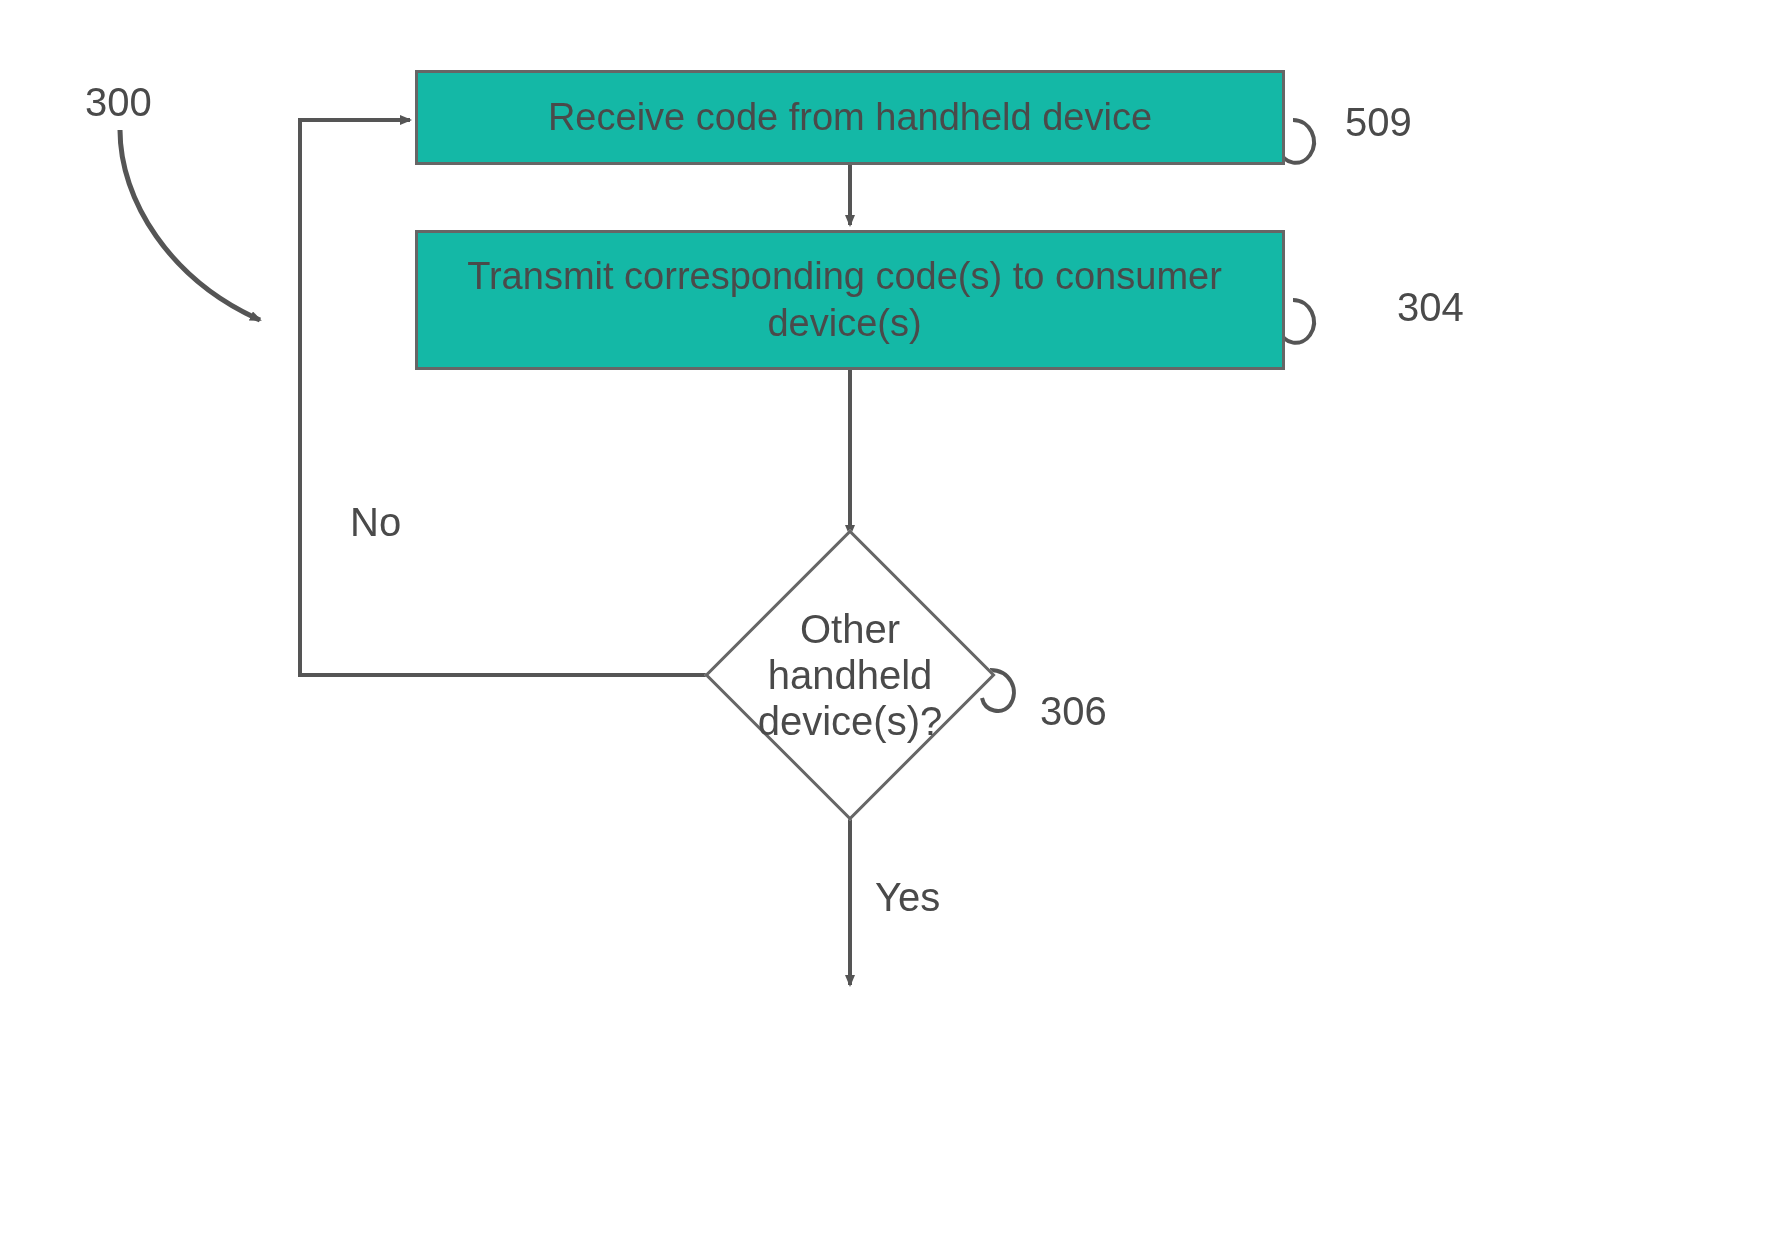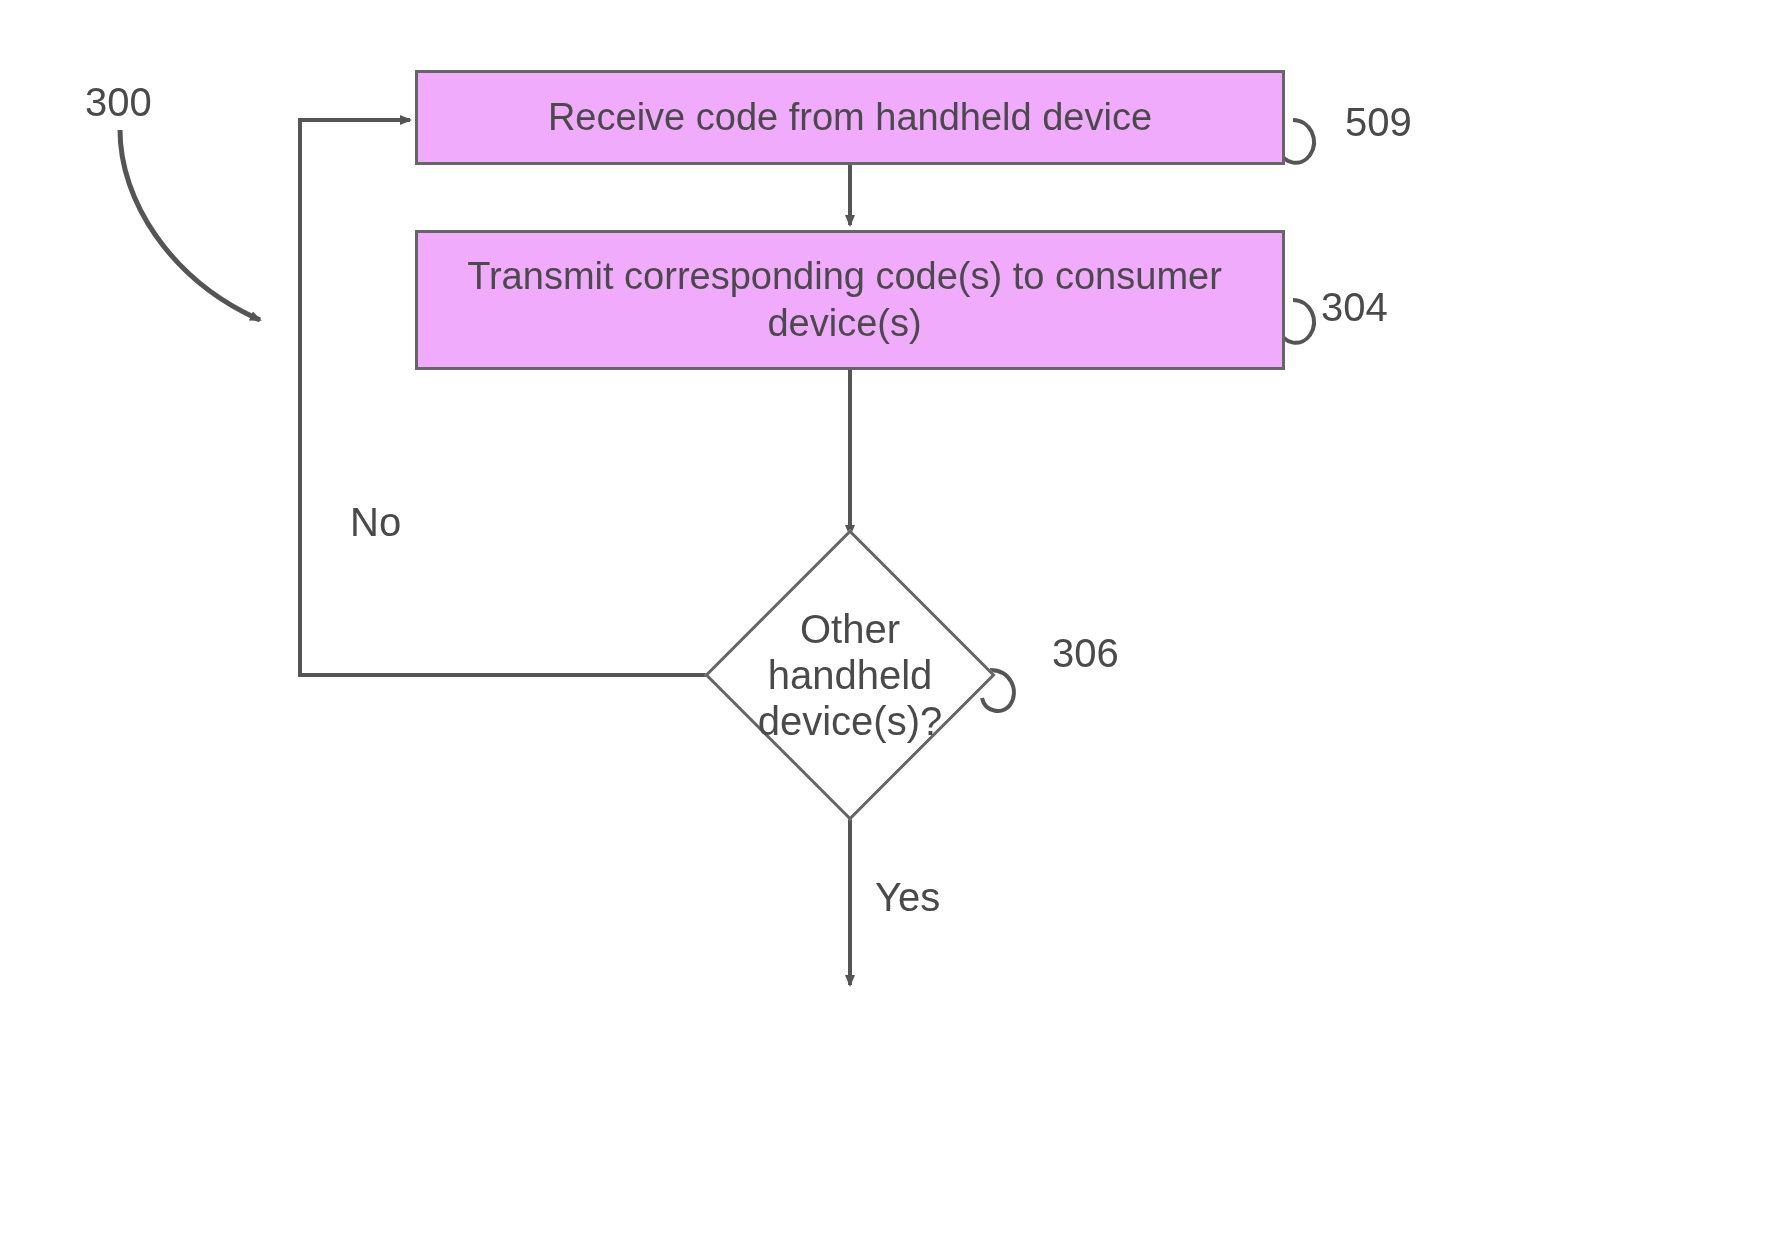--- a/index.html
+++ b/index.html
@@ -10,21 +10,21 @@
     color: #4a4a4a;
   }
   .canvas {
     position: relative;
     width: 1791px;
     height: 1004px;
   }
   .box {
     position: absolute;
     border: 3px solid #666;
-    background: #f0abfc;
+    background: #14b8a6;
     display: flex;
     align-items: center;
     justify-content: center;
     text-align: center;
     font-size: 38px;
     line-height: 1.25;
     padding: 8px 20px;
     box-sizing: border-box;
   }
   .diamond {
@@ -96,26 +96,26 @@
   <div class="label" style="left:85px; top:80px;">300</div>
 
   <div class="box" style="left:415px; top:70px; width:870px; height:95px;">
     <span>Receive code from handheld device</span>
   </div>
   <div class="label" style="left:1345px; top:100px;">509</div>
 
   <div class="box" style="left:415px; top:230px; width:870px; height:140px;padding-left:9px;">
     <span>Transmit corresponding code(s) to consumer device(s)</span>
   </div>
-  <div class="label" style="left:1321px; top:285px;text-align:right;">304</div>
+  <div class="label" style="left:1397px; top:285px;text-align:right;">304</div>
 
   <div class="diamond" style="left:710px; top:535px;">
     <div class="diamond-shape"></div>
     <div class="diamond-text">Other handheld device(s)?</div>
   </div>
-  <div class="label" style="left:1040px; top:631px;margin-left:12px;">306</div>
+  <div class="label" style="left:1040px; top:689px;">306</div>
 
   <div class="label" style="left:350px; top:500px;">No</div>
   <div class="label" style="left:875px; top:875px;">Yes</div>
 
   <div class="label" style="left:1345px; top:1040px;">308</div>
 
 </div>
 
 </body></html>

